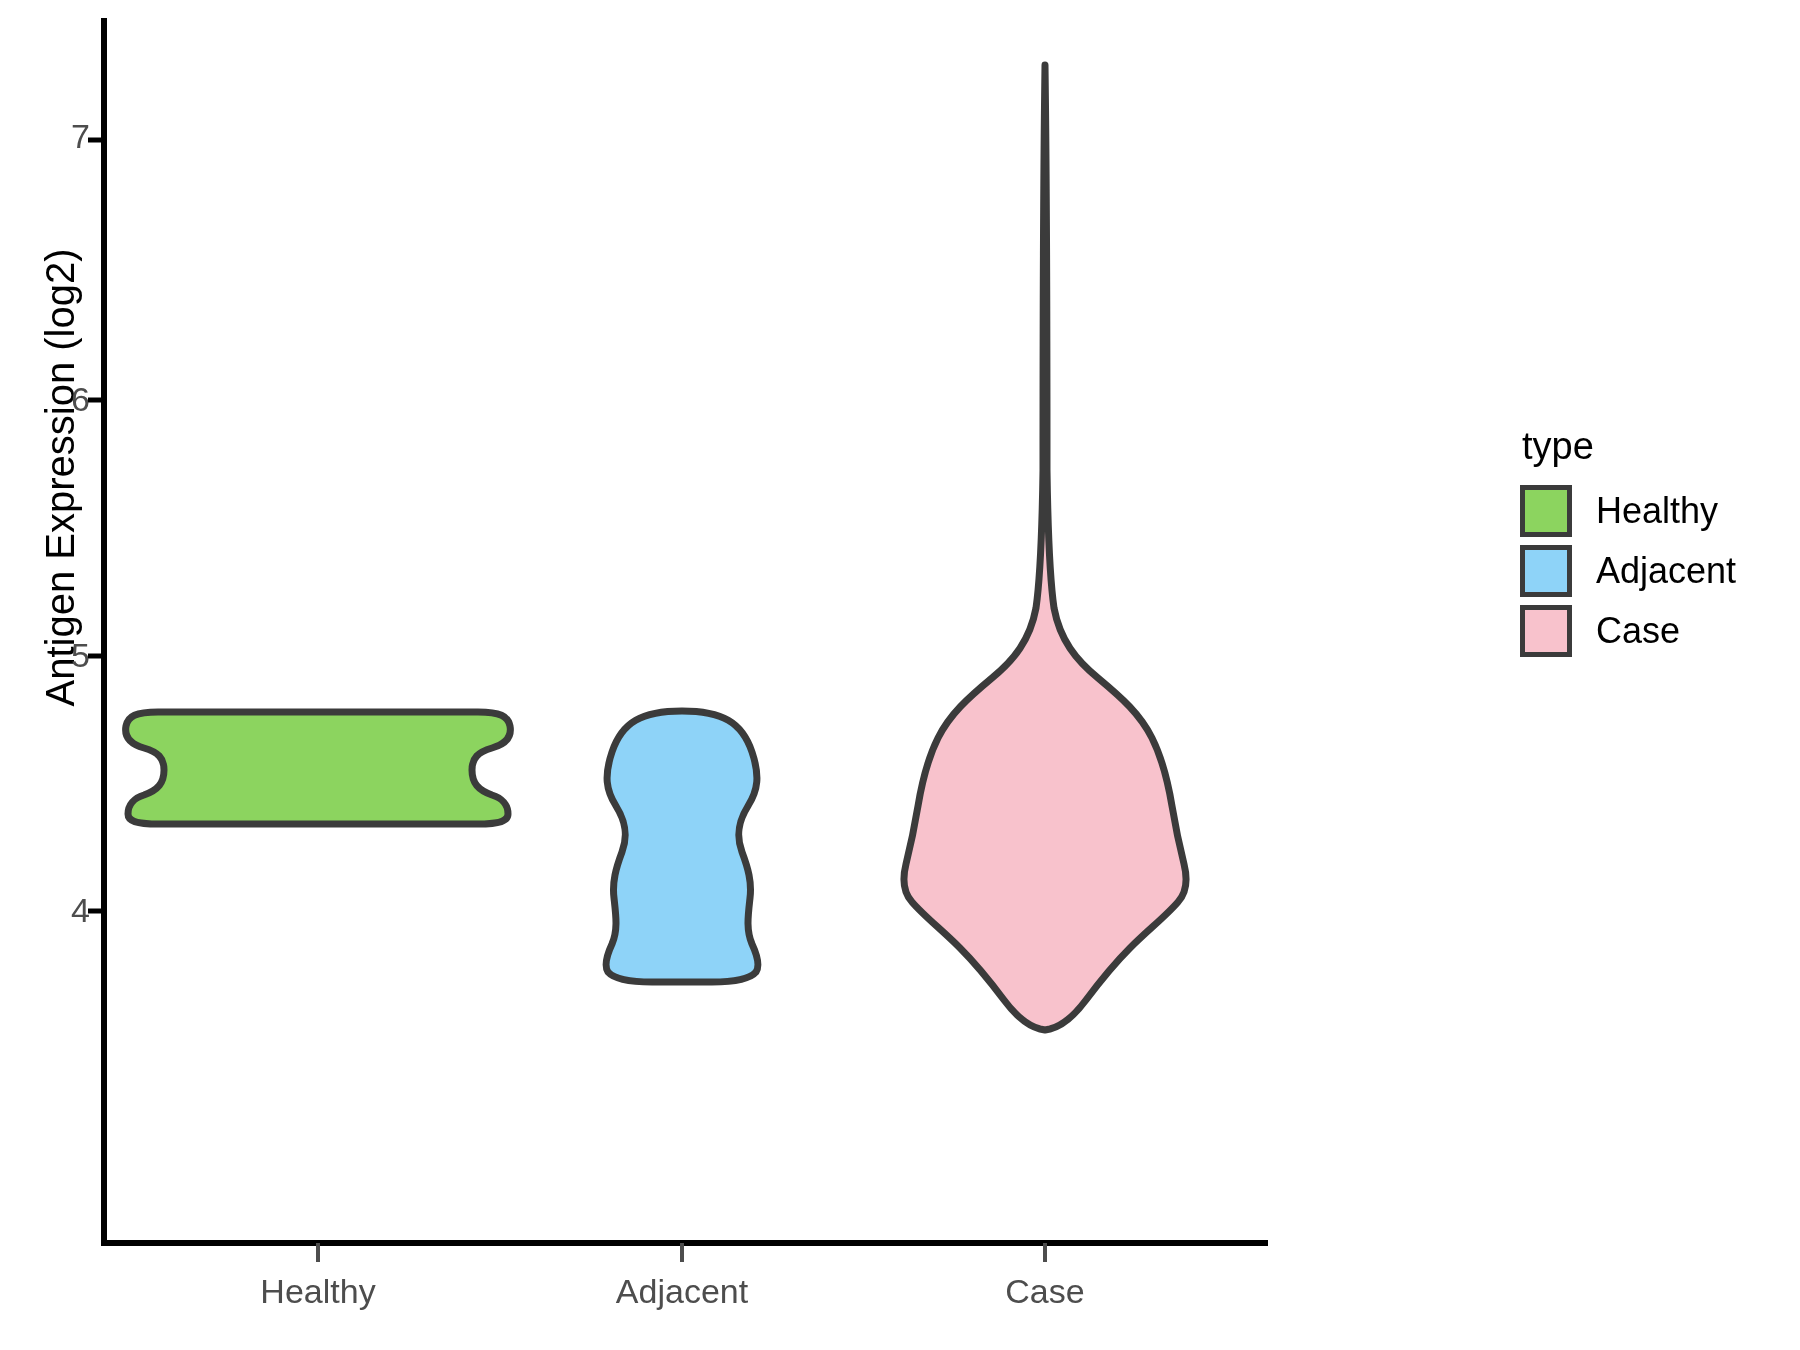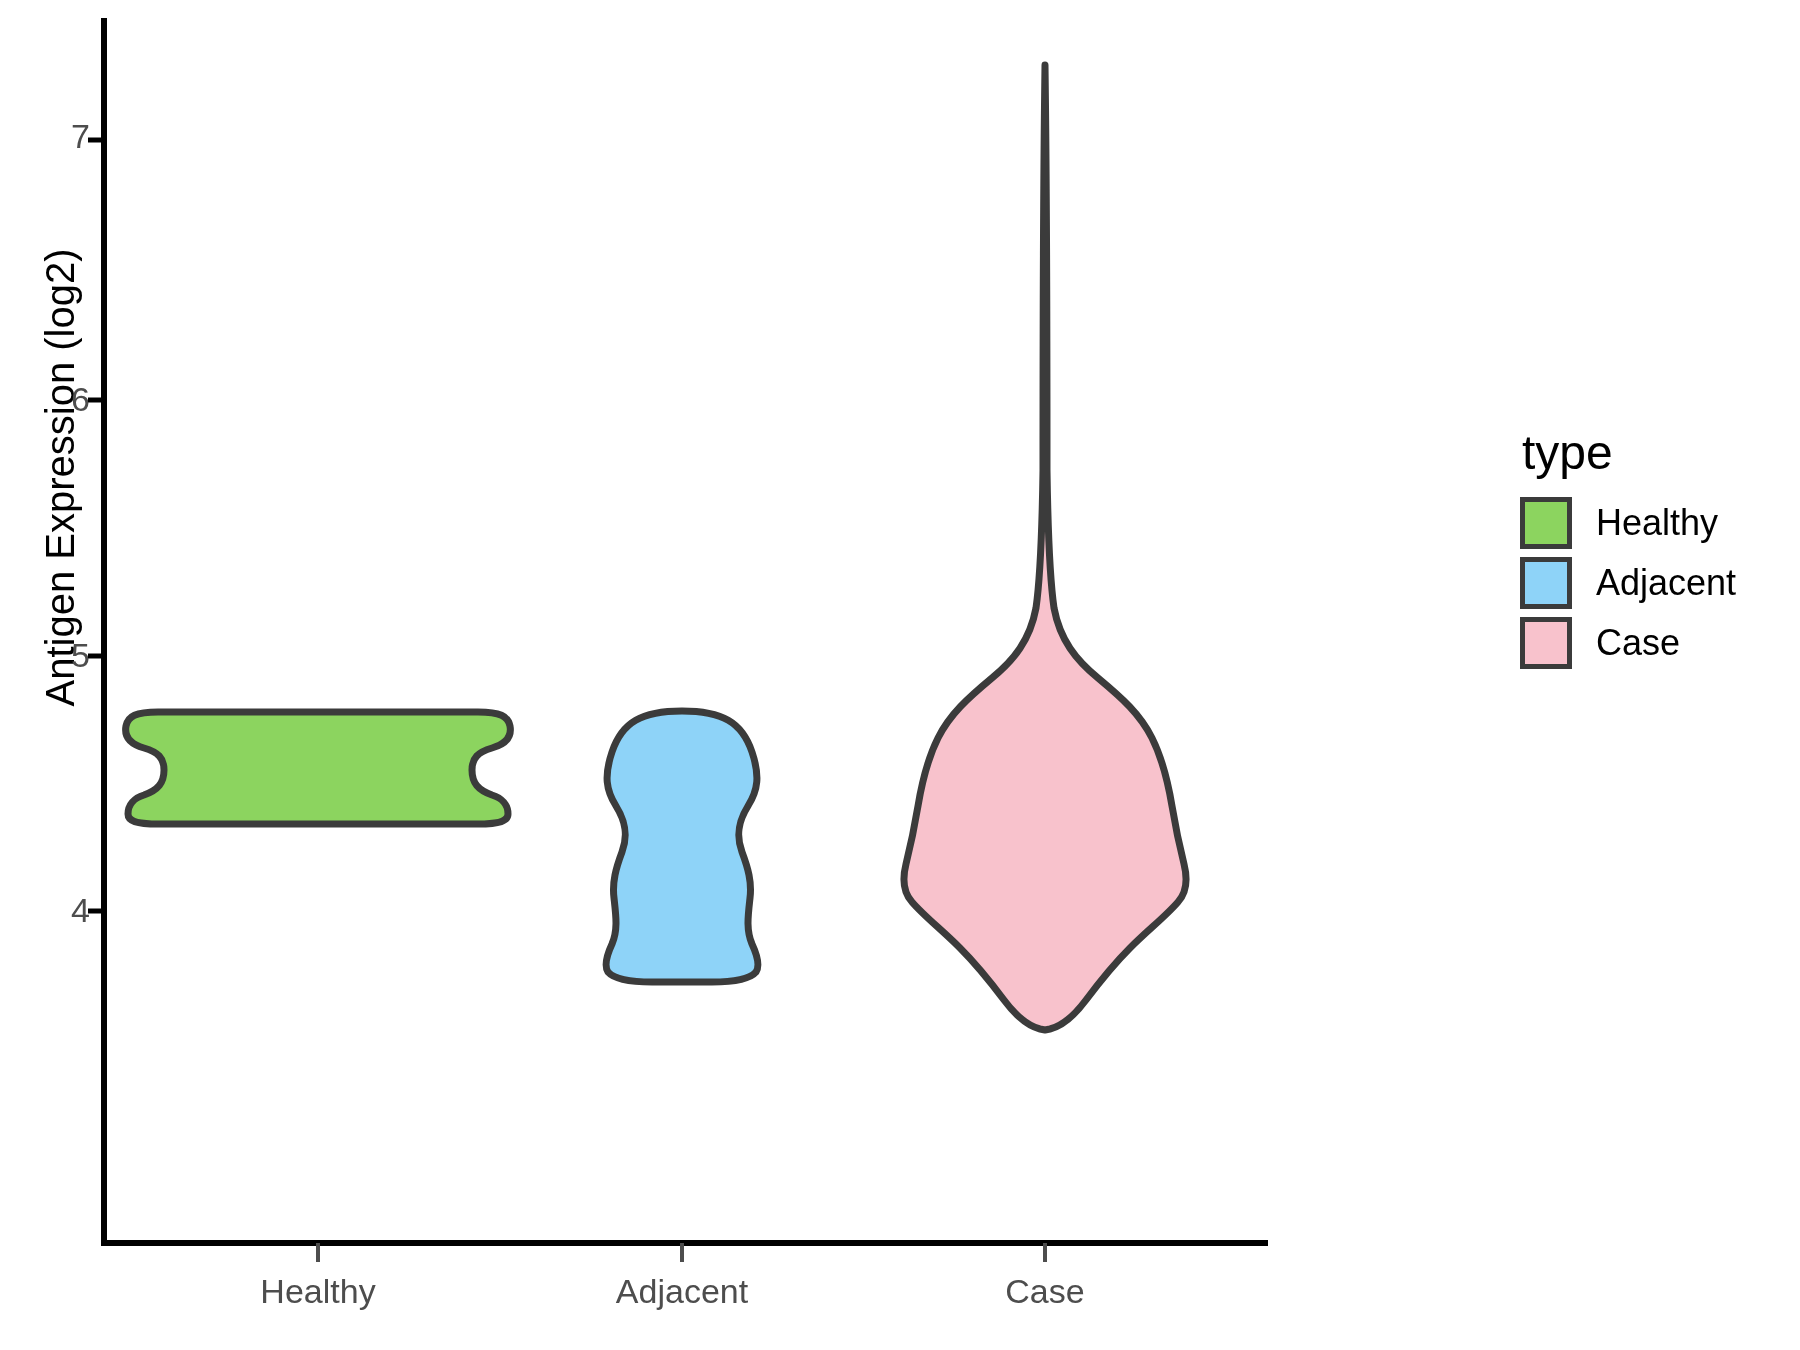--- a/index.html
+++ b/index.html
@@ -23,21 +23,21 @@
   }
   .ytickwrap{position:absolute;left:0;top:0;width:90px;height:1350px;}
   .xtick{
     position:absolute; text-align:center; font-size:34px; color:#4d4d4d;
     transform:translateX(-50%);
     white-space:nowrap;
   }
 
   
   .legend{position:absolute; left:1520px; top:425px; width:280px;}
-  .legend-title{font-size:48px;color:#000000;margin:0 0 14px 2px;}
+  .legend-title{font-size:38px;color:#000000;margin:0 0 14px 2px;}
   .legend-row{display:flex;align-items:center;height:58px;margin-bottom:2px;}
   .legend-key{
     width:52px;height:52px;box-sizing:border-box;
     border:5px solid #3b3b3b;
     flex:0 0 auto;
   }
   .legend-label{font-size:36px;color:#000000;margin-left:24px;white-space:nowrap;}
 
   svg{position:absolute;left:0;top:0;}
 </style>

